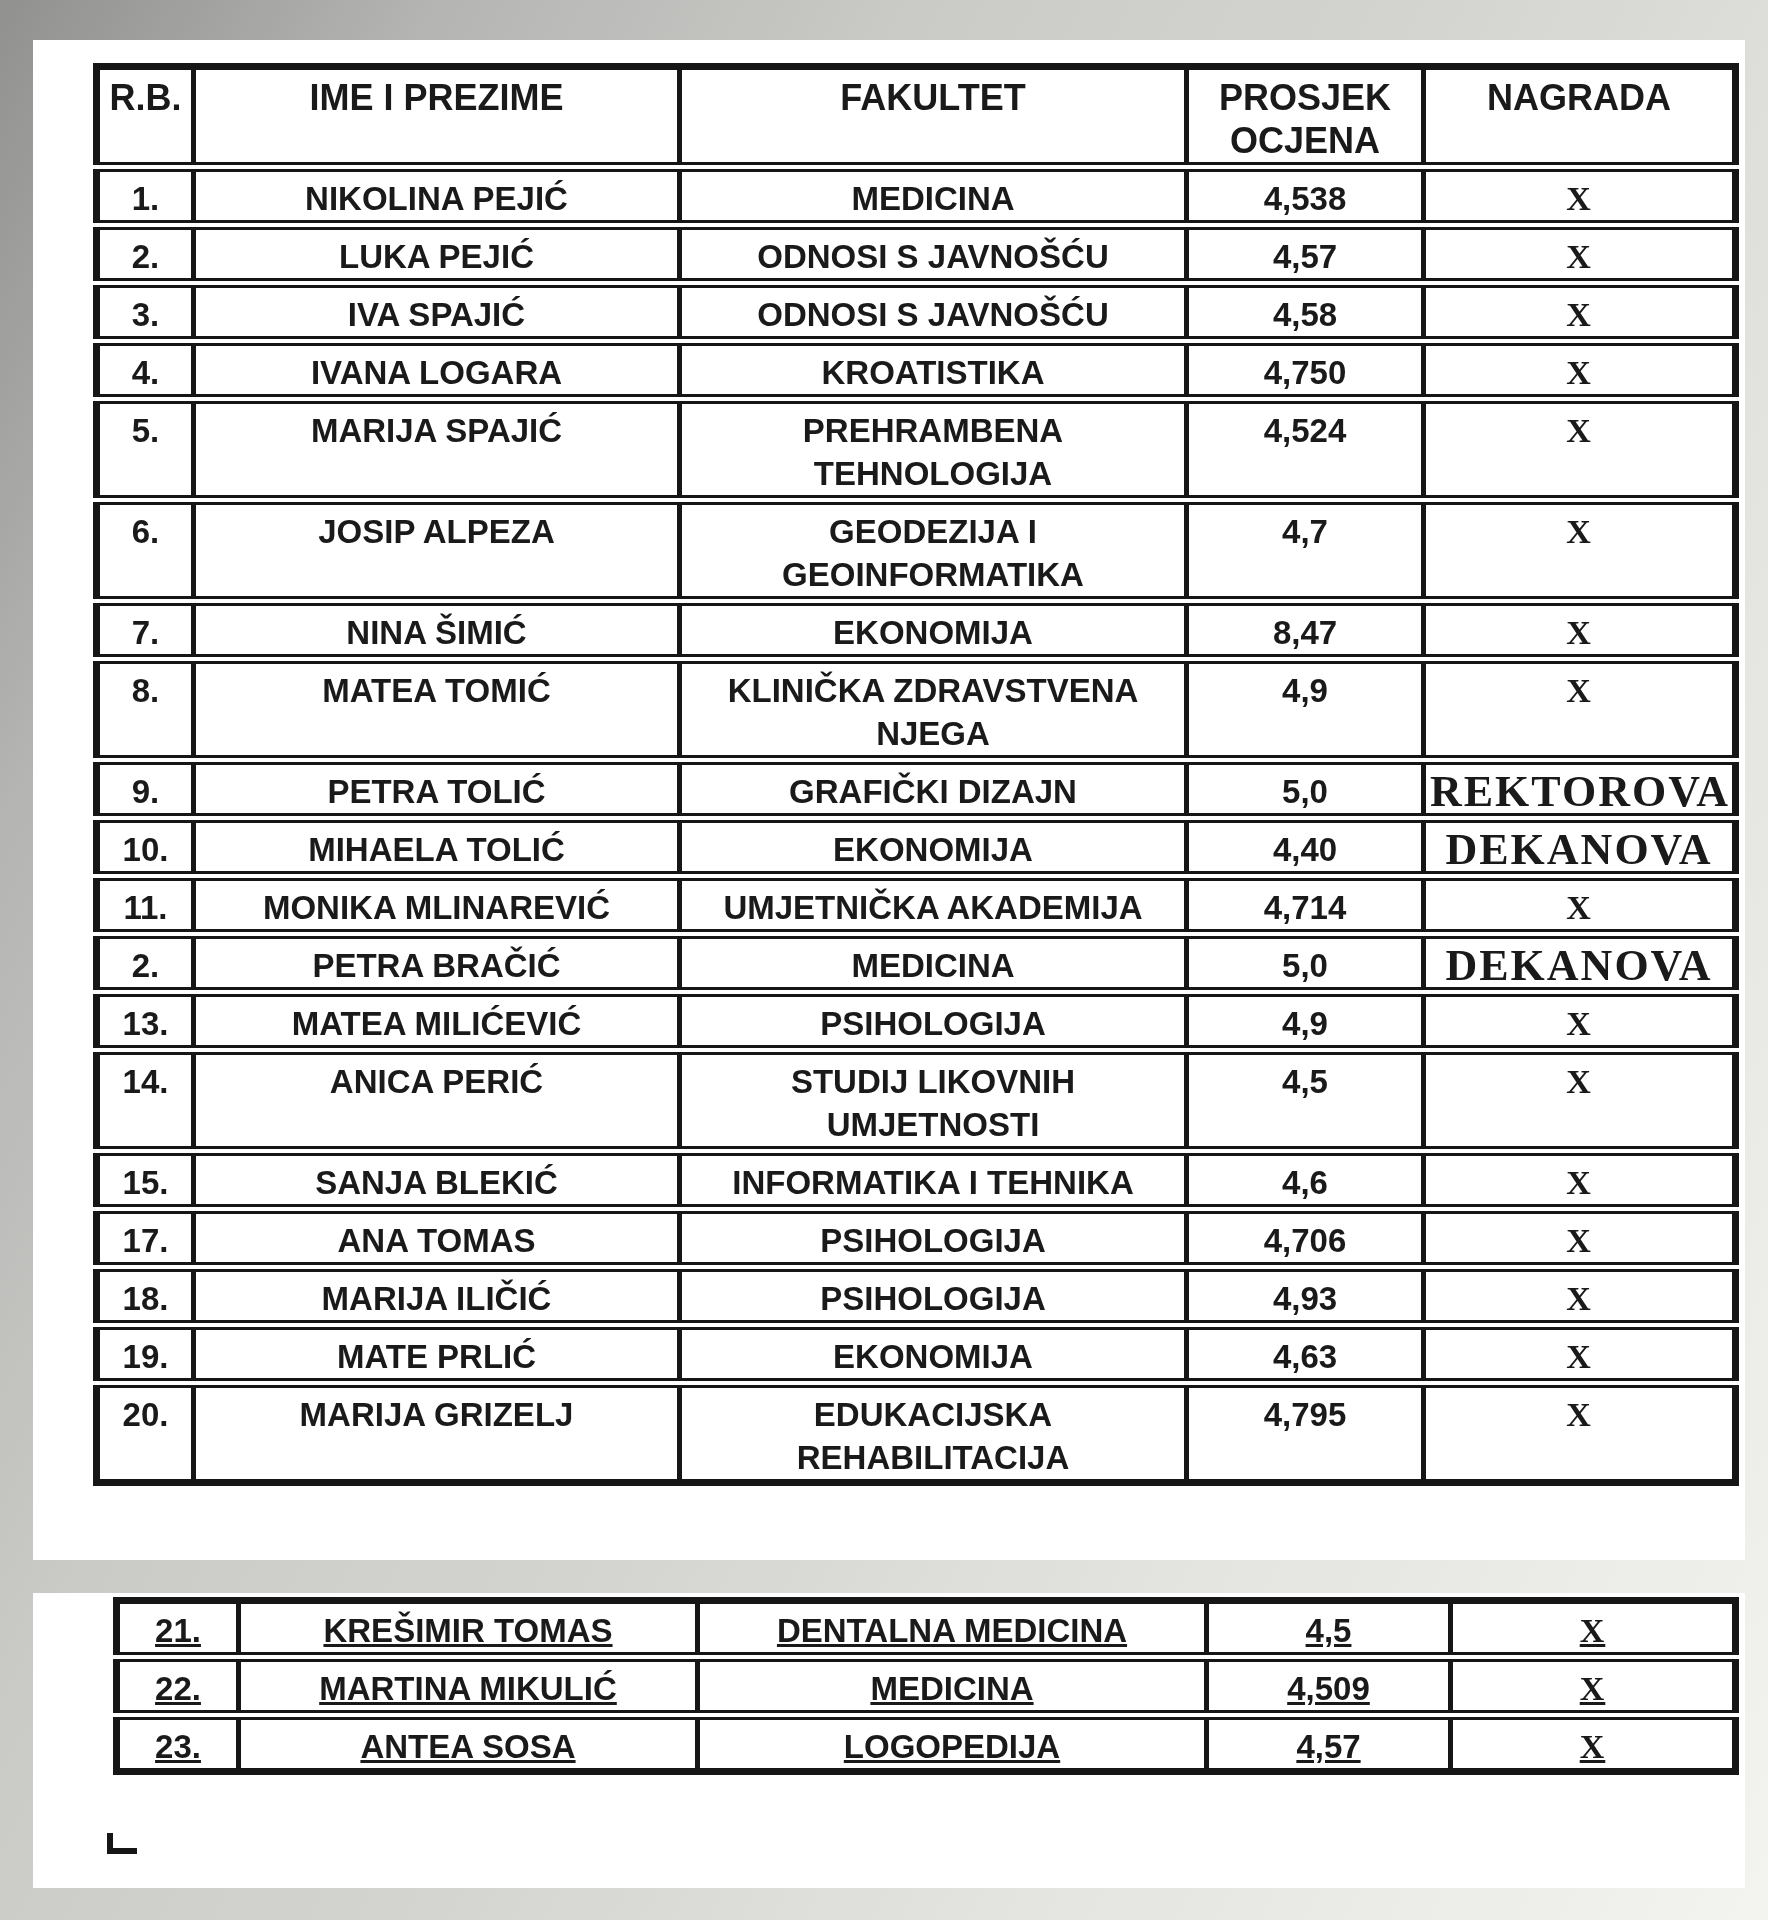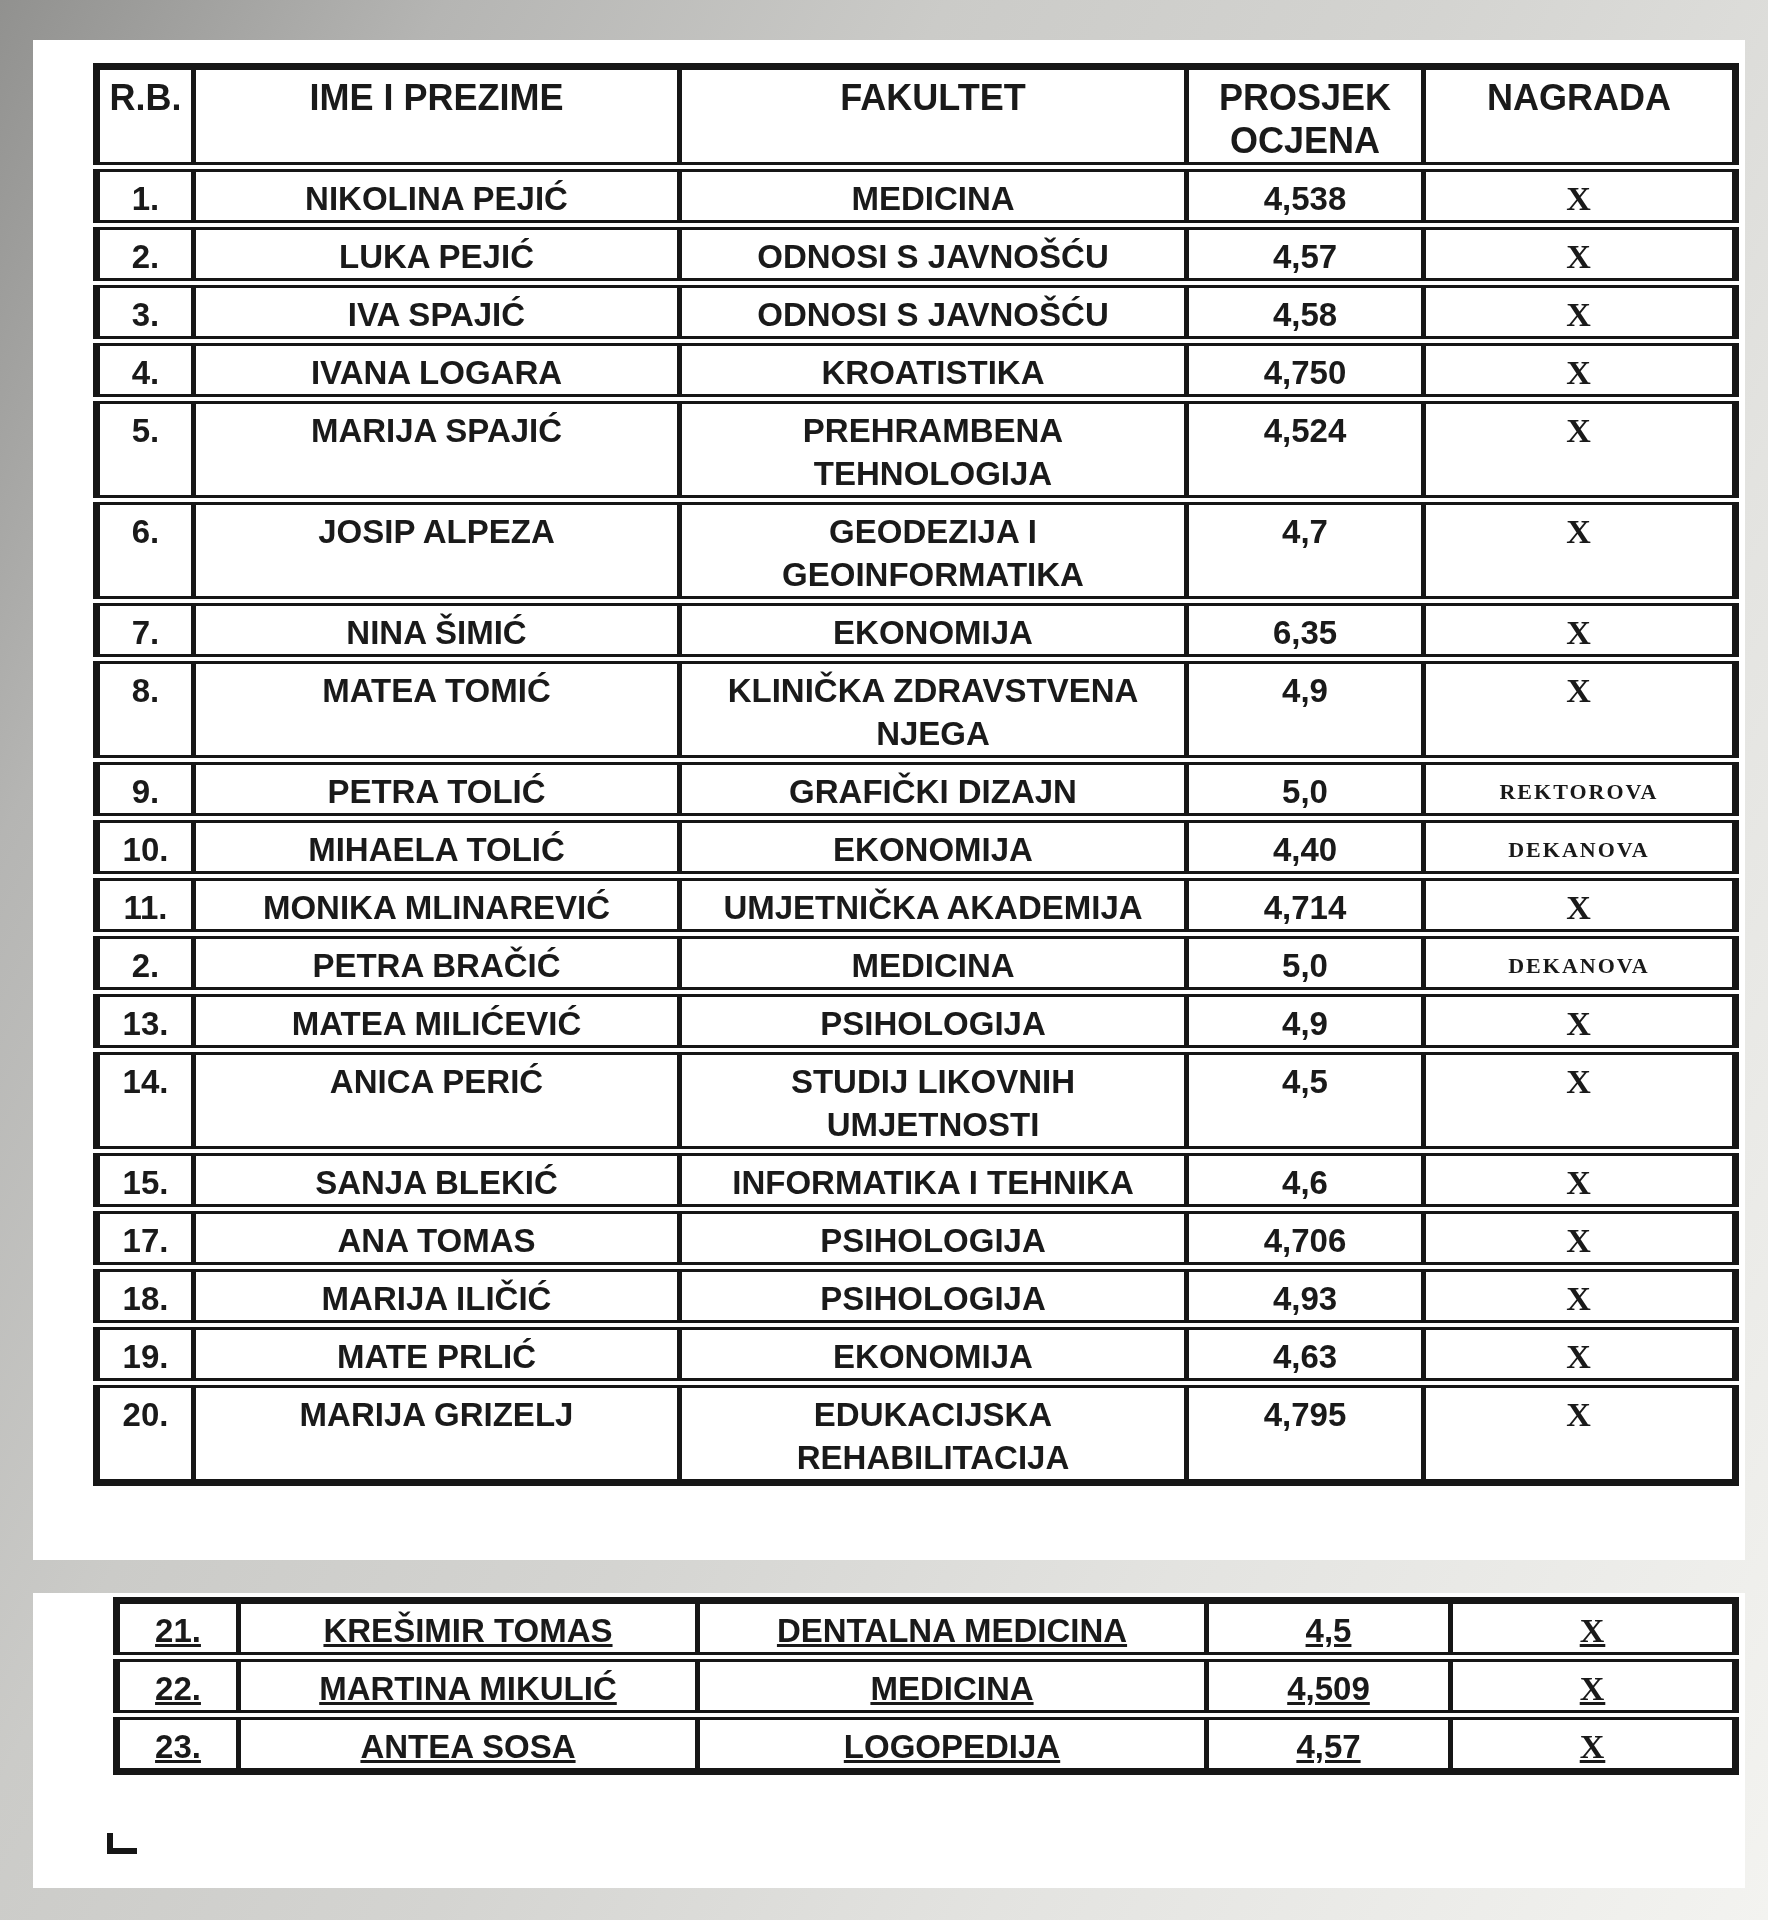--- a/index.html
+++ b/index.html
@@ -54,21 +54,21 @@
     font-weight:bold;
     white-space:pre-line;    
   }
   td.award {
     font-family:"Liberation Serif", serif;
     font-weight:700;
     font-size:34px;
     letter-spacing:1px;
     white-space:normal;
   }
-  td.award-word { font-size:22px; letter-spacing:2px; }
+  td.award-word { font-size:44px; letter-spacing:2px; }
 
   .corner-mark {
     position:absolute;
     left:74px; top:240px;
     width:24px; height:15px;
     border-left:6px solid #161616;
     border-bottom:6px solid #161616;
   }
 </style>
 </head>
@@ -136,21 +136,21 @@
             <td>JOSIP ALPEZA</td>
             <td>GEODEZIJA I
 GEOINFORMATIKA</td>
             <td>4,7</td>
             <td class="award">X</td>
           </tr>
           <tr>
             <td>7.</td>
             <td>NINA ŠIMIĆ</td>
             <td>EKONOMIJA</td>
-            <td>6,35</td>
+            <td>8,47</td>
             <td class="award">X</td>
           </tr>
           <tr>
             <td>8.</td>
             <td>MATEA TOMIĆ</td>
             <td>KLINIČKA ZDRAVSTVENA
 NJEGA</td>
             <td>4,9</td>
             <td class="award">X</td>
           </tr>

